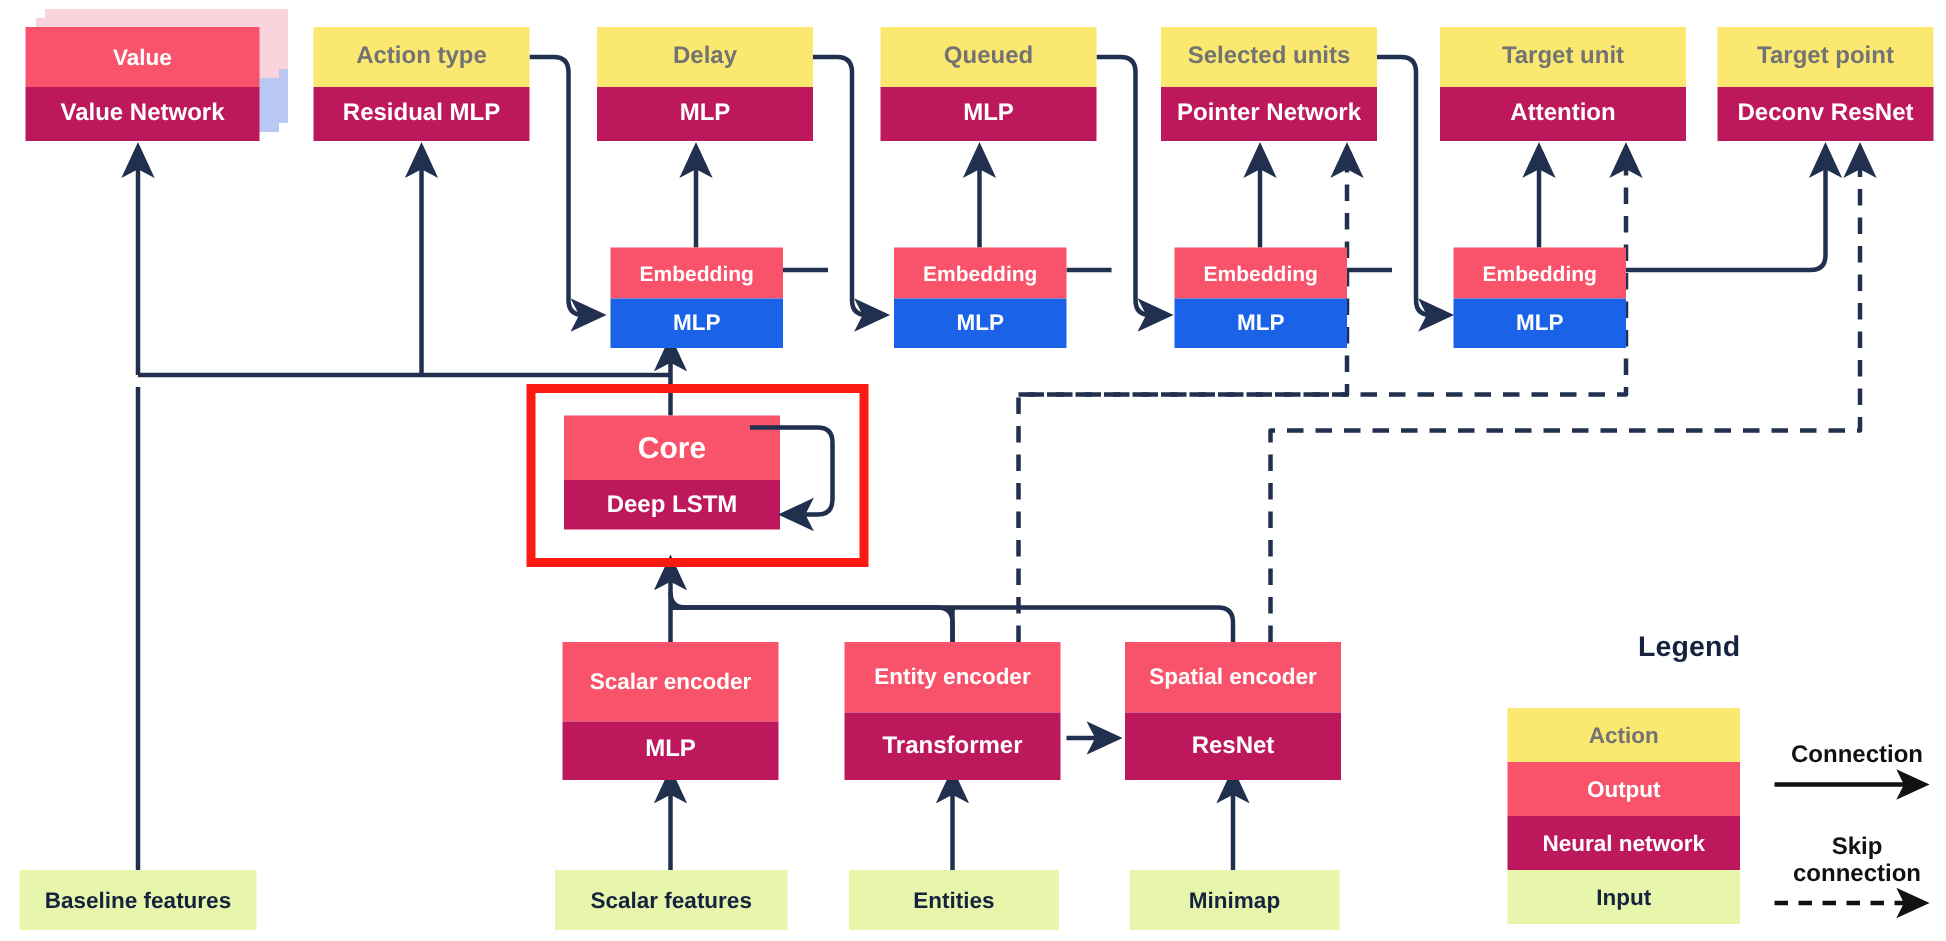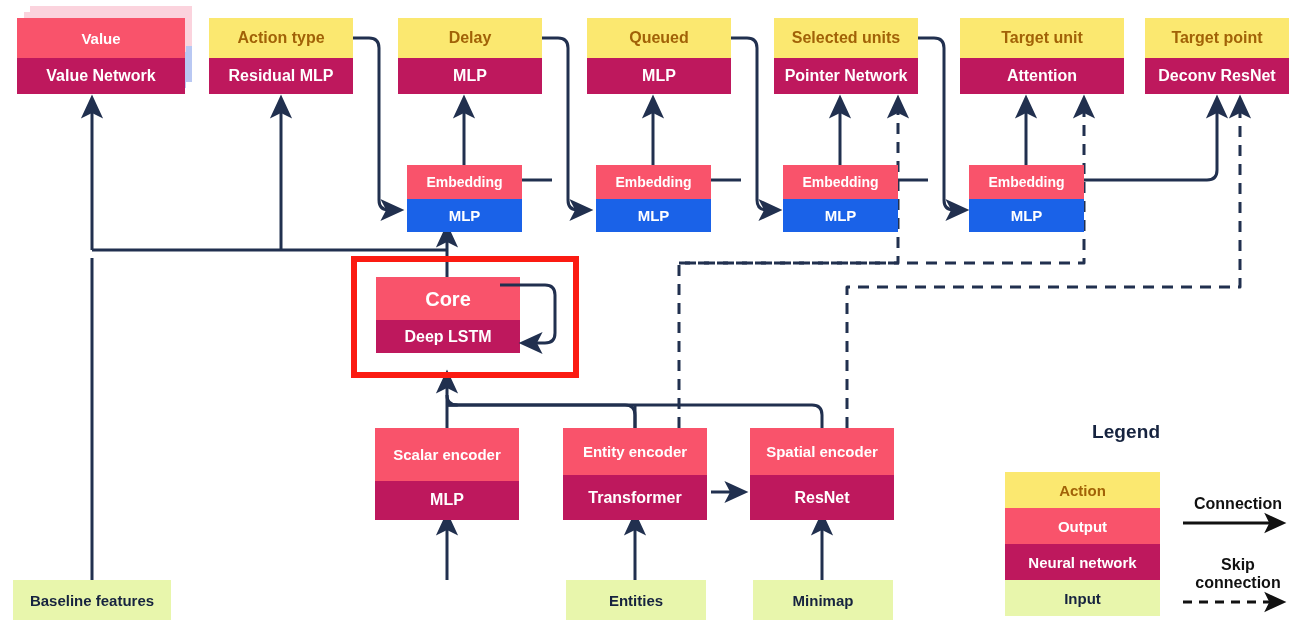--- a/index.html
+++ b/index.html
@@ -26,21 +26,21 @@
   .cell{
     display:flex;
     align-items:center;
     justify-content:center;
     box-sizing:border-box;
     white-space:nowrap;
     line-height:1;
   }
   .cell-action{
     background:#fbe870;
-    color:#a16207;
+    color:#737373;
     font-size:16px;
     font-weight:700;
   }
   .cell-output{
     background:#f9536b;
     color:#ffffff;
     font-size:15px;
     font-weight:600;
   }
   .cell-nn{
@@ -189,21 +189,21 @@
   </svg>
 
   <div class="shadow" style="left:30px;top:6px;width:162px;height:76px;">
     <div class="s-top" style="height:40px;"></div>
     <div class="s-bot" style="height:36px;"></div>
   </div>
   <div class="shadow" style="left:24px;top:12px;width:162px;height:76px;">
     <div class="s-top" style="height:40px;"></div>
     <div class="s-bot" style="height:36px;"></div>
   </div>
-  <div class="node" style="left:17px;top:18px;width:168px;height:76px;">
+  <div class="node" style="left:17px;top:18px;width:156px;height:76px;">
     <div class="cell cell-output" style="height:40px;">Value</div>
     <div class="cell cell-nn" style="height:36px;">Value Network</div>
   </div>
 
   <div class="node" style="left:209px;top:18px;width:144px;height:76px;">
     <div class="cell cell-action" style="height:40px;">Action type</div>
     <div class="cell cell-nn" style="height:36px;">Residual MLP</div>
   </div>
 
   <div class="node" style="left:398px;top:18px;width:144px;height:76px;">
@@ -262,20 +262,23 @@
     <div class="cell cell-output" style="height:47px;">Entity encoder</div>
     <div class="cell cell-nn" style="height:45px;">Transformer</div>
   </div>
   <div class="node" style="left:750px;top:428px;width:144px;height:92px;">
     <div class="cell cell-output" style="height:47px;">Spatial encoder</div>
     <div class="cell cell-nn" style="height:45px;">ResNet</div>
   </div>
 
   <div class="node" style="left:13px;top:580px;width:158px;height:40px;">
     <div class="cell cell-input" style="height:40px;">Baseline features</div>
+  </div>
+  <div class="node" style="left:370px;top:580px;width:155px;height:40px;">
+    <div class="cell cell-input" style="height:40px;">Scalar features</div>
   </div>
   <div class="node" style="left:566px;top:580px;width:140px;height:40px;">
     <div class="cell cell-input" style="height:40px;">Entities</div>
   </div>
   <div class="node" style="left:753px;top:580px;width:140px;height:40px;justify-content:center;">
     <div class="cell cell-input" style="height:40px;">Minimap</div>
   </div>
 
   <div class="legend-title" style="left:1092px;top:421px;">Legend</div>
 

